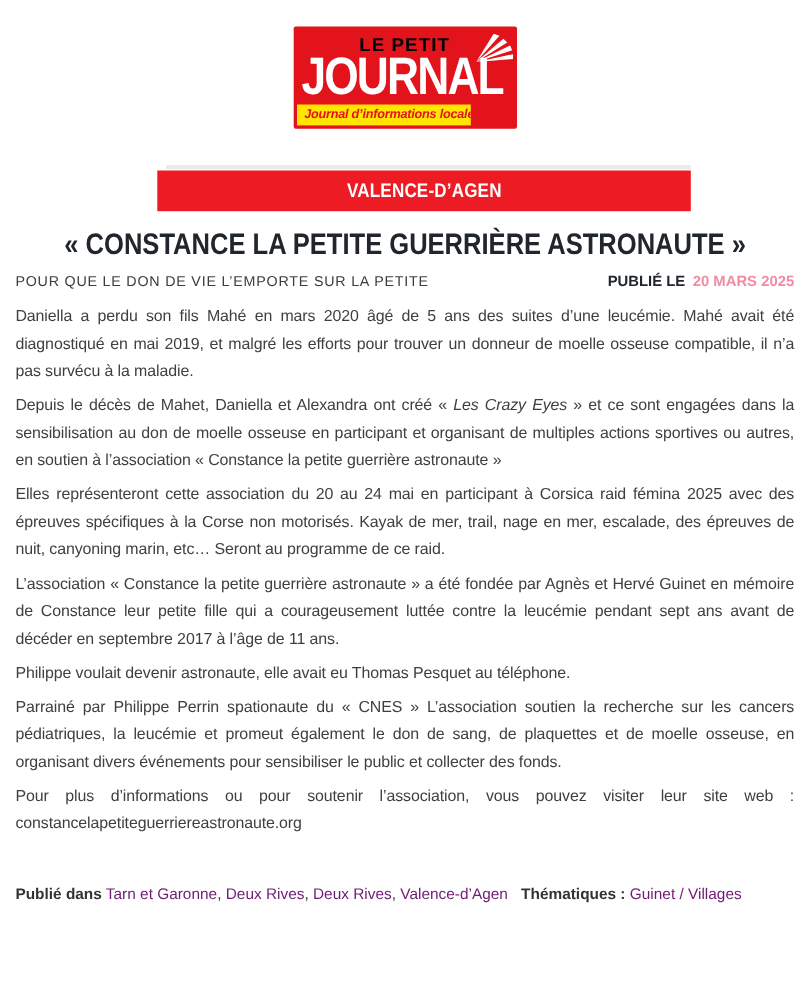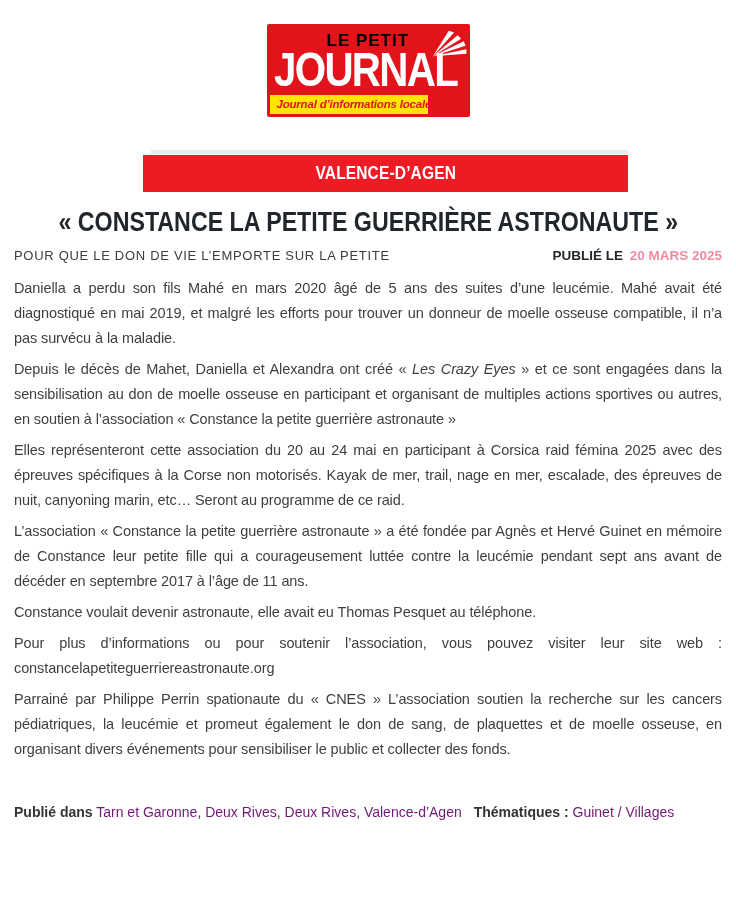--- a/index.html
+++ b/index.html
@@ -88,23 +88,23 @@
       <span class="pub-label">PUBLIÉ LE</span>
       <span class="pub-date">20 MARS 2025</span>
     </div>
   </div>
 
   <div class="body-text">
       <p><span>Daniella a perdu son fils Mahé en mars 2020 âgé de 5 ans des suites d’une leucémie. Mahé avait été diagnostiqué en mai 2019, et malgré les efforts pour trouver un donneur de moelle osseuse compatible, il n’a pas survécu à la maladie.</span></p>
       <p><span>Depuis le décès de Mahet, Daniella et Alexandra ont créé « </span><span class="italic">Les Crazy Eyes</span><span> » et ce sont engagées dans la sensibilisation au don de moelle osseuse en participant et organisant de multiples actions sportives ou autres, en soutien à l’association « Constance la petite guerrière astronaute »</span></p>
       <p><span>Elles représenteront cette association du 20 au 24 mai en participant à Corsica raid fémina 2025 avec des épreuves spécifiques à la Corse non motorisés. Kayak de mer, trail, nage en mer, escalade, des épreuves de nuit, canyoning marin, etc… Seront au programme de ce raid.</span></p>
       <p><span>L’association « Constance la petite guerrière astronaute » a été fondée par Agnès et Hervé Guinet en mémoire de Constance leur petite fille qui a courageusement luttée contre la leucémie pendant sept ans avant de décéder en septembre 2017 à l’âge de 11 ans.</span></p>
-      <p><span>Constance voulait devenir astronaute, elle avait eu Thomas Pesquet au téléphone.</span></p>
+      <p><span>Philippe voulait devenir astronaute, elle avait eu Thomas Pesquet au téléphone.</span></p>
+      <p><span>Parrainé par Philippe Perrin spationaute du « CNES » L’association soutien la recherche sur les cancers pédiatriques, la leucémie et promeut également le don de sang, de plaquettes et de moelle osseuse, en organisant divers événements pour sensibiliser le public et collecter des fonds.</span></p>
       <p><span>Pour plus d’informations ou pour soutenir l’association, vous pouvez visiter leur site web : constancelapetiteguerriereastronaute.org</span></p>
-      <p><span>Parrainé par Philippe Perrin spationaute du « CNES » L’association soutien la recherche sur les cancers pédiatriques, la leucémie et promeut également le don de sang, de plaquettes et de moelle osseuse, en organisant divers événements pour sensibiliser le public et collecter des fonds.</span></p>
     </div>
 
   <div class="footer">
     <span class="f-bold">Publié dans</span>
     <span id="footer-cats"> <a class="f-link">Tarn et Garonne</a>, <a class="f-link">Deux Rives</a>, <a class="f-link">Deux Rives</a>, <a class="f-link">Valence-d’Agen</a></span><span class="f-bold f-themes">Thématiques :</span>
     <a class="f-link">Guinet / Villages</a>
   </div>
 
 </div>
 

